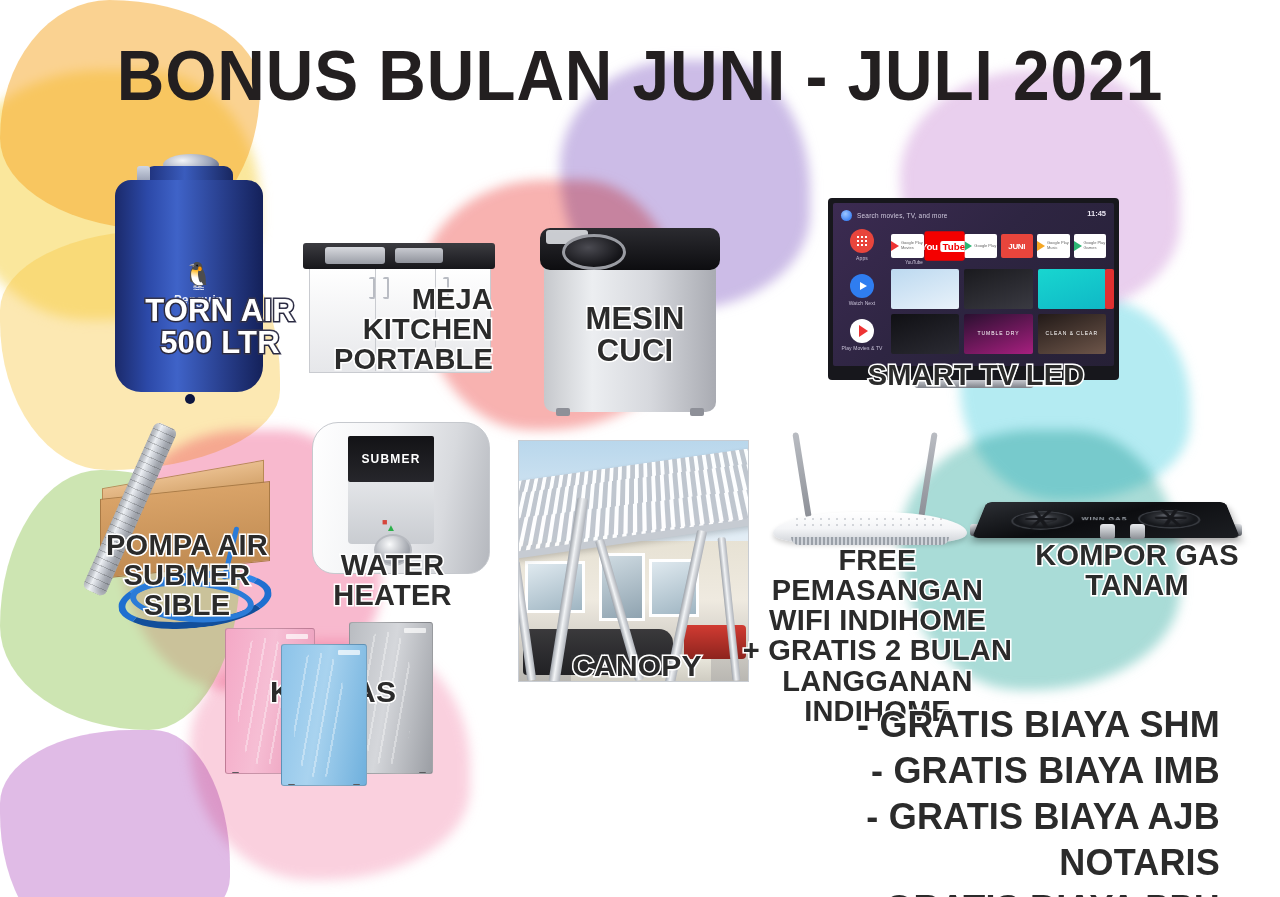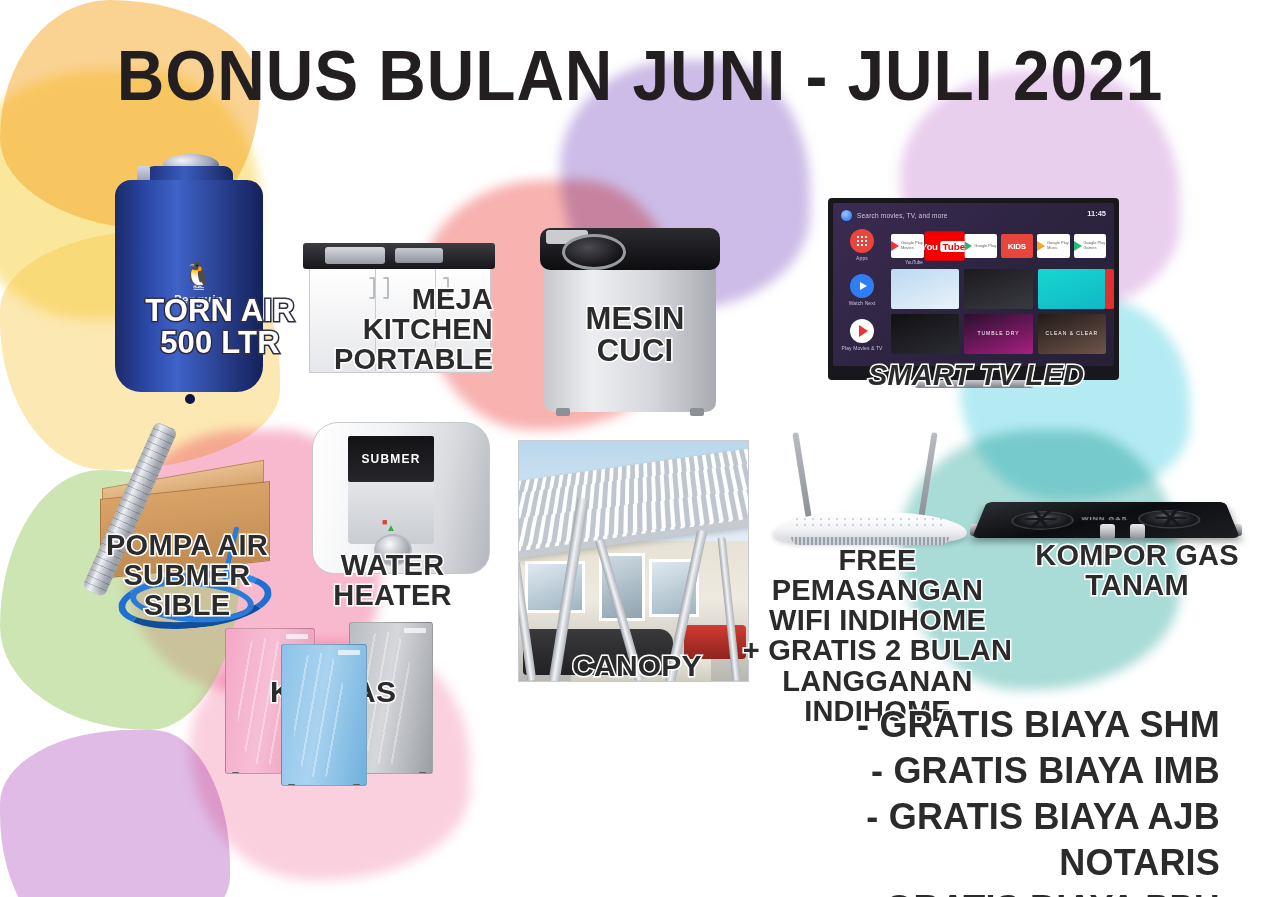--- a/index.html
+++ b/index.html
@@ -210,21 +210,21 @@
   #hob .grate{position:absolute;width:74px;height:30px;}
   #hob .grate i{position:absolute;left:50%;top:50%;width:34px;height:4px;background:#17181c;border-radius:2px;transform-origin:50% 50%;}
   #hob .knob{position:absolute;width:15px;height:15px;border-radius:3px;
     background:linear-gradient(180deg,#e9ebee,#8c9096);}
   #hob .brand{position:absolute;left:108px;top:24px;font-size:8px;font-weight:bold;color:#9aa0a8;letter-spacing:1px;}
 
   
   #lbl-tank{left:120px;top:295px;font-size:31px;width:200px;text-align:center;}
   #lbl-cabinet{left:308px;top:284px;font-size:29px;width:185px;text-align:right;}
   #lbl-washer{left:570px;top:303px;font-size:31px;width:130px;text-align:center;}
-  #lbl-tv{left:866px;top:360px;font-size:29px;width:220px;text-align:center;font-style:italic;}
+  #lbl-tv{left:866px;top:360px;font-size:29px;width:220px;text-align:center;}
   #lbl-pump{left:92px;top:530px;font-size:29px;width:190px;text-align:center;}
   #lbl-heater{left:290px;top:550px;font-size:29px;width:205px;text-align:center;}
   #lbl-fridge{left:265px;top:676px;font-size:30px;width:136px;text-align:center;}
   #lbl-canopy{left:572px;top:650px;font-size:30px;width:130px;text-align:center;}
   #lbl-hob{left:1022px;top:540px;font-size:29px;width:230px;text-align:center;}
   #lbl-wifi{left:735px;top:545px;font-size:29px;width:285px;text-align:center;}
   #lbl-gratis{left:820px;top:702px;font-size:36px;width:400px;text-align:right;line-height:1.28;}
 </style>
 </head>
 <body>
@@ -335,21 +335,21 @@
         </div>
         <div class="app yt">
           <span class="ytw">You</span>
           <span class="ytt">Tube</span>
         </div>
         <div class="app">
           <span class="gptri g"></span>
           <span class="appx">Google Play</span>
         </div>
         <div class="app kids">
-          <span class="ytw">KIDS</span>
+          <span class="ytw">JUNI</span>
         </div>
         <div class="app">
           <span class="gptri y"></span>
           <span class="appx">Google Play Music</span>
         </div>
         <div class="app">
           <span class="gptri g"></span>
           <span class="appx">Google Play Games</span>
         </div>
       </div>

